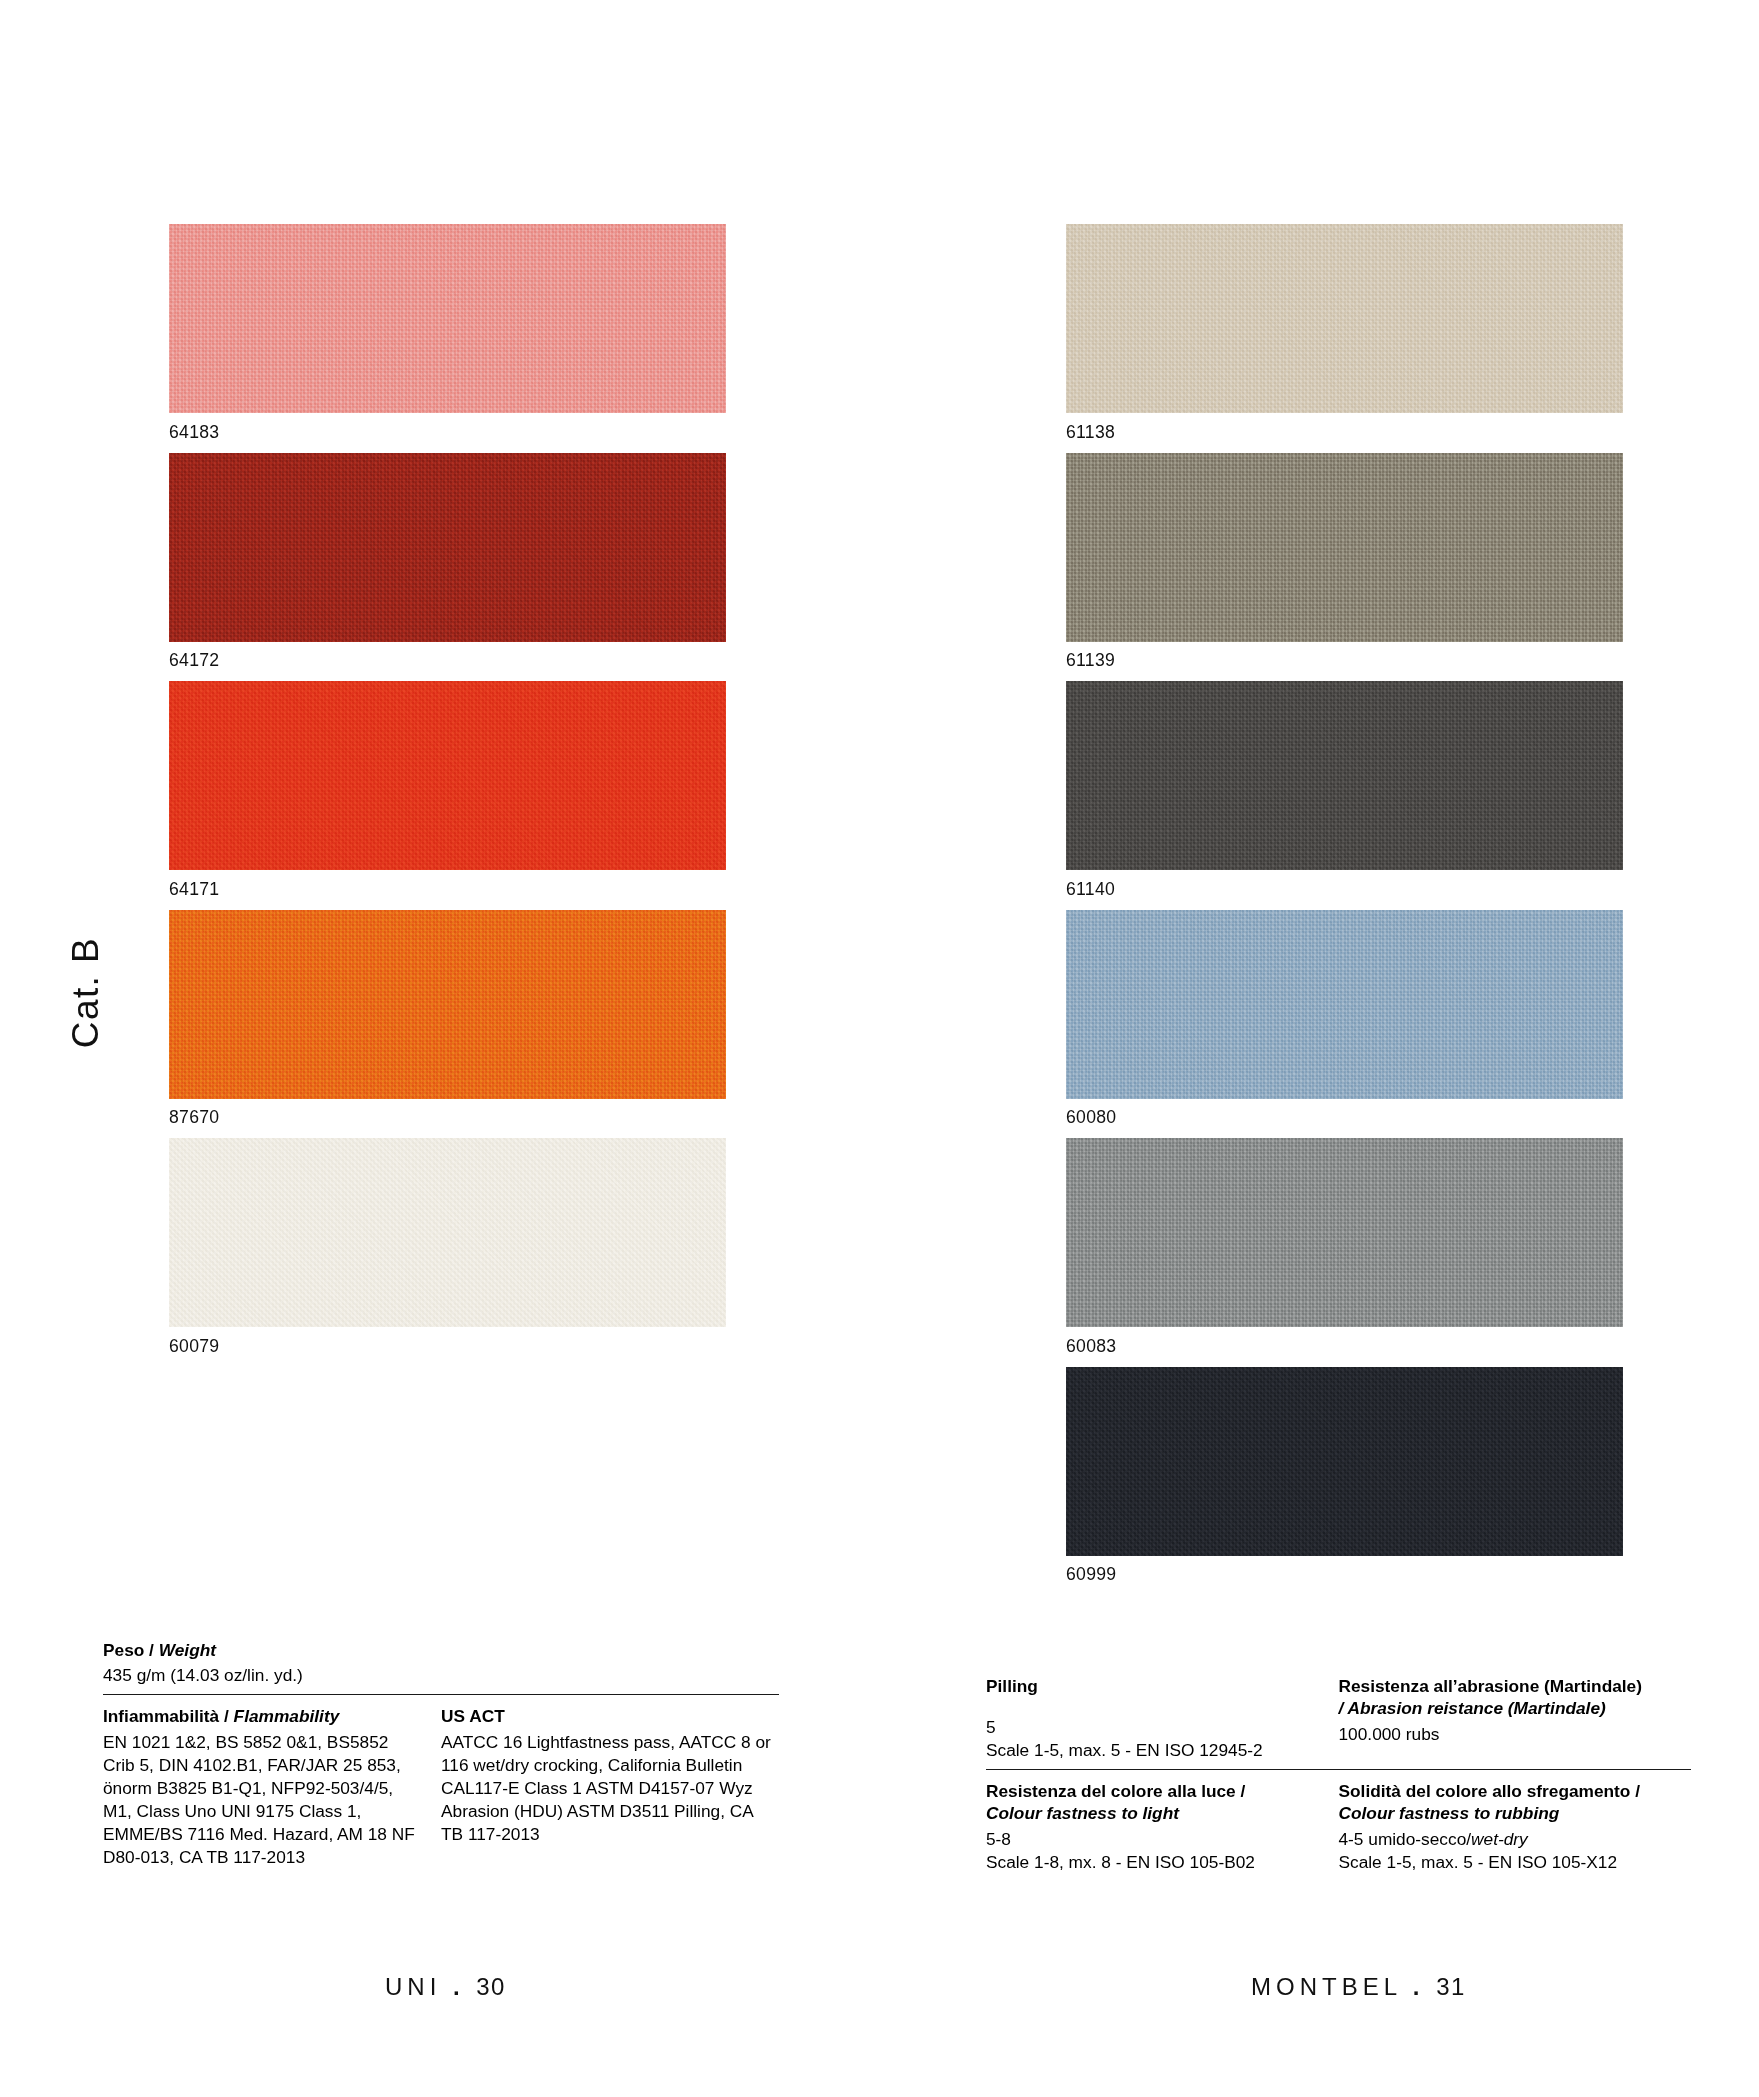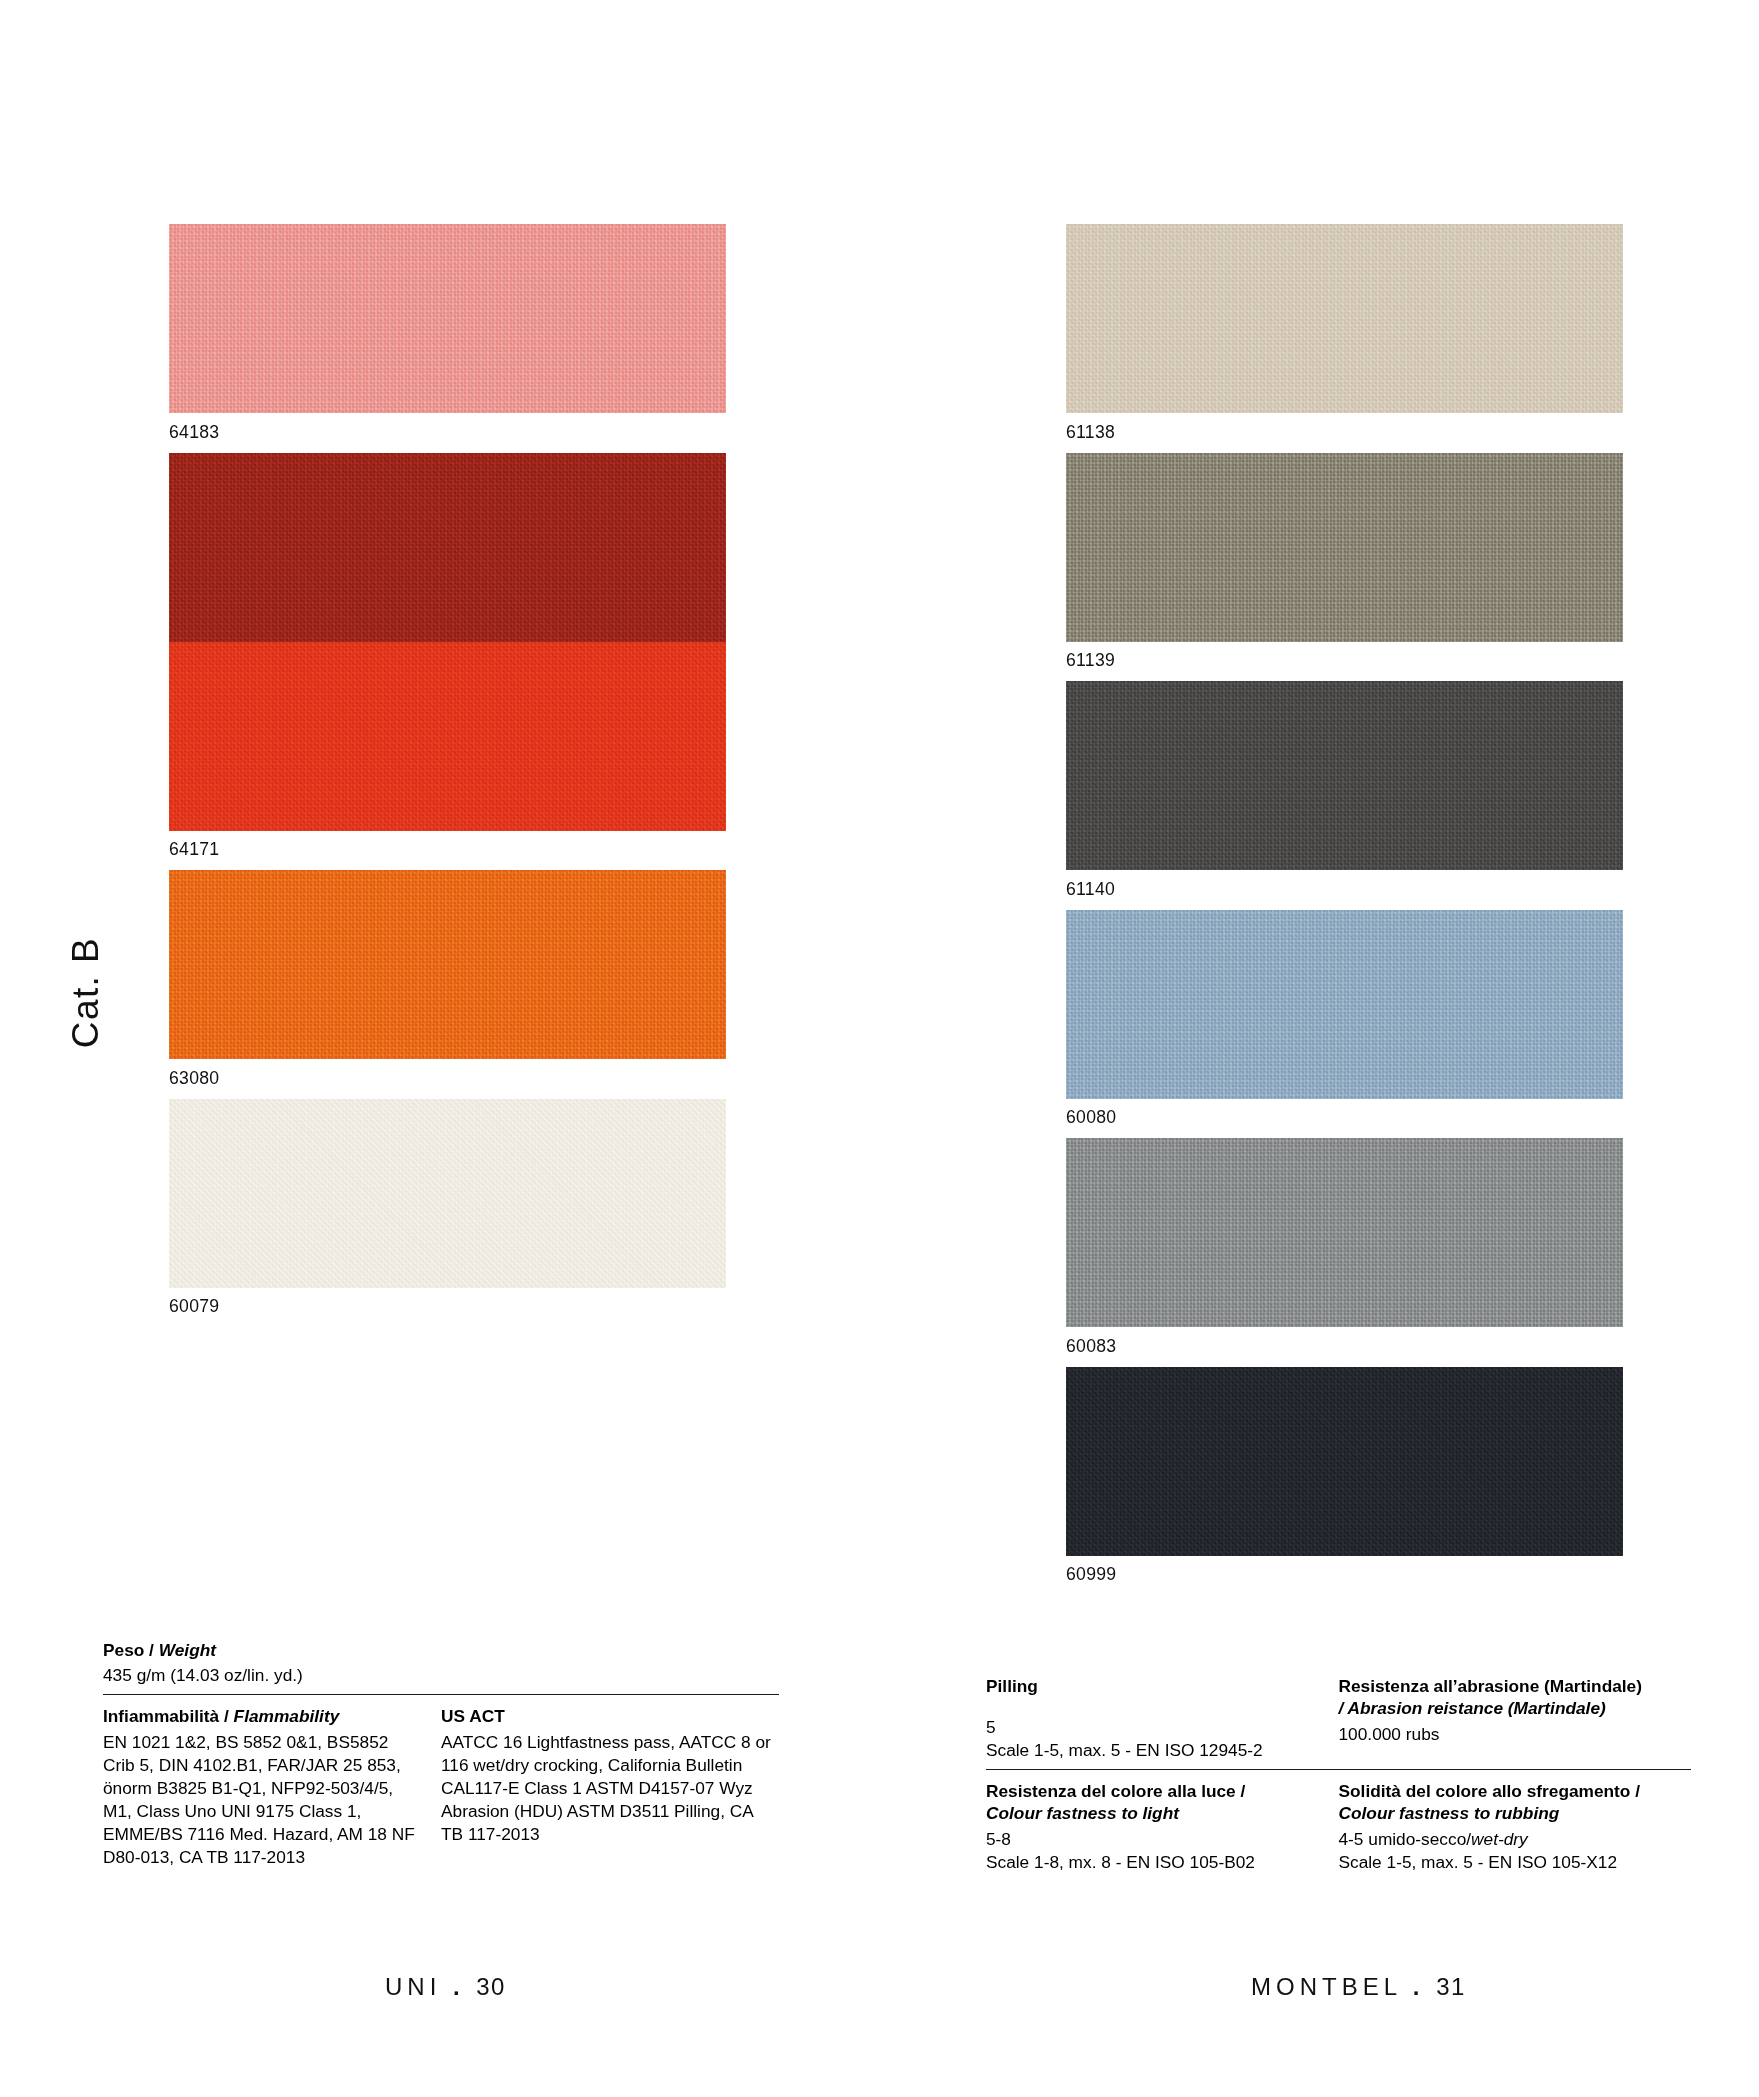--- a/index.html
+++ b/index.html
@@ -140,36 +140,37 @@
       </div>
       <div class="swatch-code">64183</div>
     </div>
 
 
     <div class="swatch-block">
       <div class="swatch" style="background-color: rgb(157, 35, 24);">
         <div class="weave"></div>
         <div class="weave2"></div>
       </div>
+      <div class="swatch-code">64172</div>
     </div>
 
     <div class="swatch-block">
       <div class="swatch" style="background-color: rgb(229, 53, 26);">
         <div class="weave"></div>
         <div class="weave2"></div>
       </div>
       <div class="swatch-code">64171</div>
     </div>
 
     <div class="swatch-block">
       <div class="swatch" style="background-color: rgb(236, 106, 22);">
         <div class="weave"></div>
         <div class="weave2"></div>
       </div>
-      <div class="swatch-code">63080</div>
+      <div class="swatch-code">87670</div>
     </div>
 
     <div class="swatch-block">
       <div class="swatch" style="background-color: rgb(243, 240, 231);">
         <div class="weave"></div>
         <div class="weave2"></div>
       </div>
       <div class="swatch-code">60079</div>
     </div>
 

